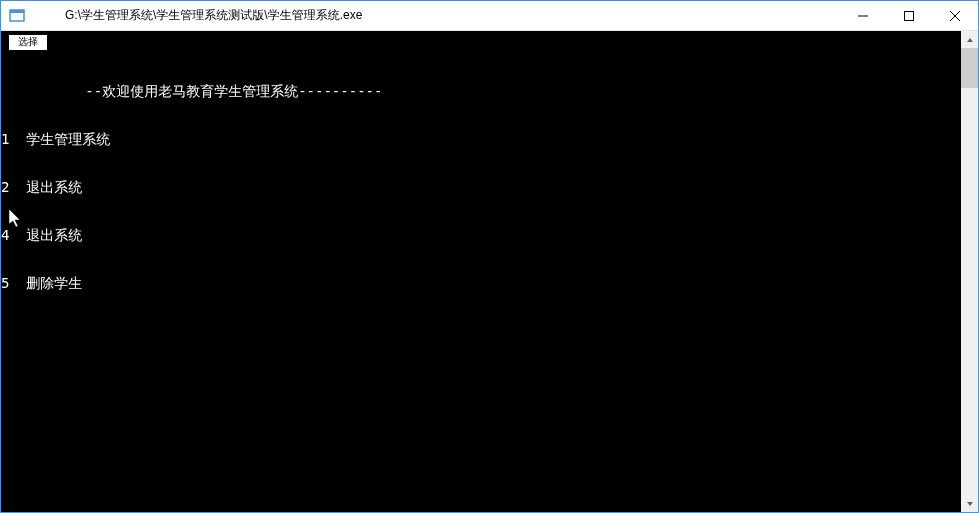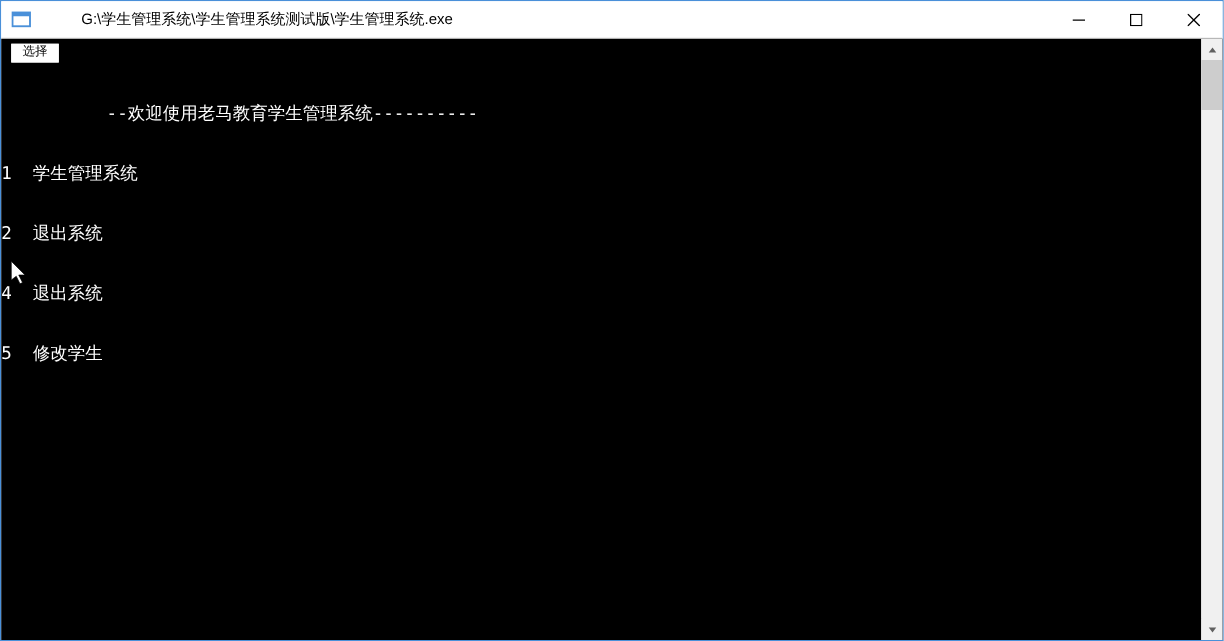--- a/index.html
+++ b/index.html
@@ -162,21 +162,21 @@
     </div>
   </div>
 
   <div class="console-area">
     <div class="console-content">
       <div class="selection-box">选择</div>
       <span class="line line-indent"><span style="visibility:hidden">----------</span><span>--欢迎使用老马教育学生管理系统----------</span></span>
       <span class="line"><span>1</span>  <span>学生管理系统</span></span>
       <span class="line"><span>2</span>  <span>退出系统</span></span>
       <span class="line"><span>4</span>  <span>退出系统</span></span>
-      <span class="line"><span>5</span>  <span>修改学生</span></span>
+      <span class="line"><span>5</span>  <span>删除学生</span></span>
     </div>
 
     <div class="scrollbar-v">
       <div class="scroll-btn">
         <svg width="8" height="8" viewBox="0 0 8 8">
             <polygon points="4,2 1,6 7,6" fill="#606060"></polygon>
           </svg>
       </div>
       <div class="scroll-track">
         <div class="scroll-thumb"></div>

